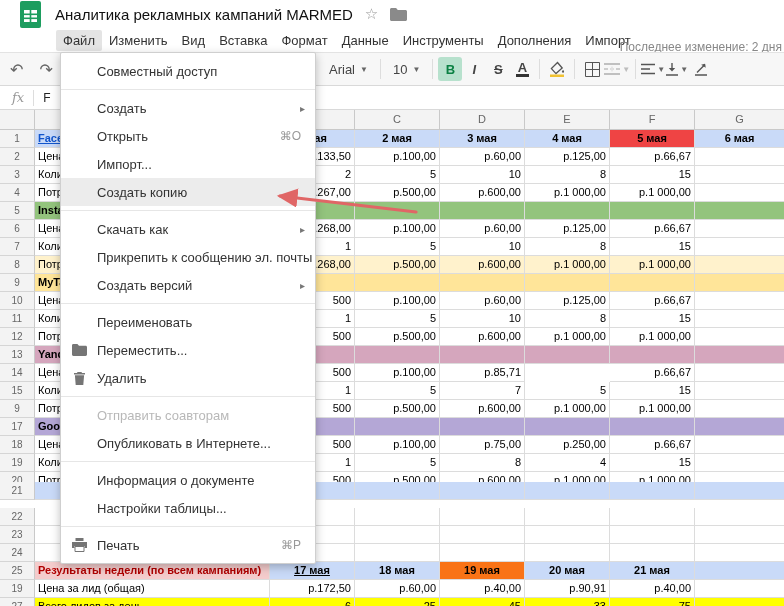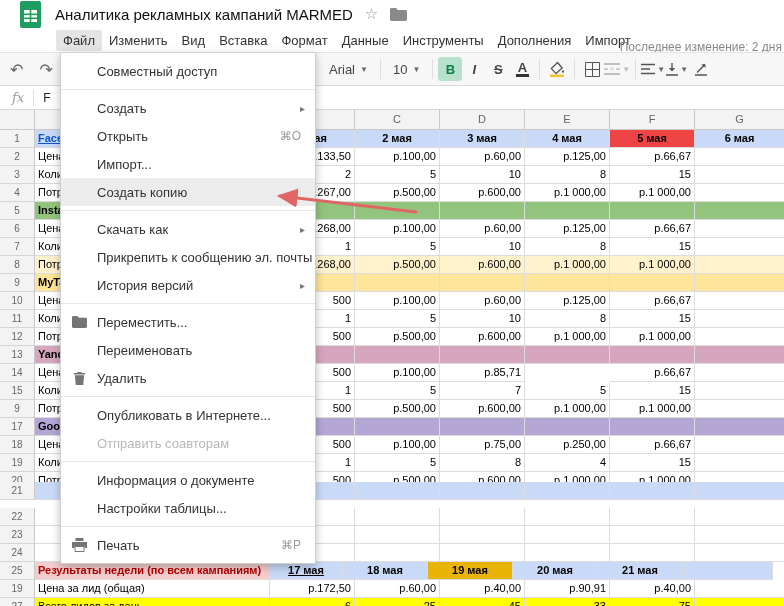--- a/index.html
+++ b/index.html
@@ -315,23 +315,23 @@
       <div class="cell num" style="width: 85px;"></div>
       <div class="cell num" style="width: 85px;"></div>
       <div class="cell num" style="width: 85px;"></div>
       <div class="cell num" style="width: 85px;"></div>
       <div class="cell num" style="width: 85px;"></div>
       <div class="cell num" style="width: 90px;"></div>
     </div>
     <div class="grid-row" style="top: 562px;">
       <div class="cell gutter">25</div>
       <div class="cell lbl alert bold" style="width: 235px; background: rgb(244, 204, 204);">Результаты недели (по всем кампаниям)</div>
-      <div class="cell ctr bold" style="width: 73px; background: rgb(201, 218, 248); text-decoration: underline;">17 мая</div>
+      <div class="cell ctr bold" style="width: 85px; background: rgb(201, 218, 248); text-decoration: underline;">17 мая</div>
       <div class="cell ctr bold" style="width: 85px; background: rgb(201, 218, 248);">18 мая</div>
-      <div class="cell ctr bold" style="width: 85px; background: #eab308;">19 мая</div>
+      <div class="cell ctr bold" style="width: 85px; background: #f97316;">19 мая</div>
       <div class="cell ctr bold" style="width: 85px; background: rgb(201, 218, 248);">20 мая</div>
       <div class="cell ctr bold" style="width: 85px; background: rgb(201, 218, 248);">21 мая</div>
       <div class="cell ctr bold" style="width: 90px; background: rgb(201, 218, 248);"></div>
     </div>
     <div class="grid-row" style="top: 580px;">
       <div class="cell gutter">19</div>
       <div class="cell lbl" style="width: 235px;">Цена за лид (общая)</div>
       <div class="cell num" style="width: 85px;">р.172,50</div>
       <div class="cell num" style="width: 85px;">р.60,00</div>
       <div class="cell num" style="width: 85px;">р.40,00</div>
@@ -497,52 +497,52 @@
       <div class="mi-icon"></div>
       <div class="mi-label">Скачать как</div>
       <div class="mi-arrow">▸</div>
     </div>
     <div class="menu-item">
       <div class="mi-icon"></div>
       <div class="mi-label">Прикрепить к сообщению эл. почты</div>
     </div>
     <div class="menu-item">
       <div class="mi-icon"></div>
-      <div class="mi-label">История версий</div>
+      <div class="mi-label">Создать версий</div>
       <div class="mi-arrow">▸</div>
     </div>
     <div class="menu-divider"></div>
+    <div class="menu-item">
+      <div class="mi-icon"></div>
+      <div class="mi-label">Переименовать</div>
+    </div>
     <div class="menu-item">
       <div class="mi-icon">
         <svg width="15" height="12" viewBox="0 0 15 12">
           <path fill="#757575" d="M0 1.4C0 .6.6 0 1.4 0h4l1.6 1.8h6.6c.8 0 1.4.6 1.4 1.4v7.4c0 .8-.6 1.4-1.4 1.4H1.4C.6 12 0 11.4 0 10.6z"></path>
         </svg>
       </div>
       <div class="mi-label">Переместить...</div>
     </div>
     <div class="menu-item">
-      <div class="mi-icon"></div>
-      <div class="mi-label">Переименовать</div>
-    </div>
-    <div class="menu-item">
       <div class="mi-icon">
         <svg width="11" height="13" viewBox="0 0 11 13">
           <path fill="#757575" d="M3.6 0h3.8l.7.9H11v1.5H0V.9h2.9zM.9 3.3h9.2L9.3 13H1.7z"></path>
         </svg>
       </div>
       <div class="mi-label">Удалить</div>
     </div>
     <div class="menu-divider"></div>
+    <div class="menu-item disabled">
+      <div class="mi-icon"></div>
+      <div class="mi-label">Отправить соавторам</div>
+    </div>
     <div class="menu-item">
       <div class="mi-icon"></div>
       <div class="mi-label">Опубликовать в Интернете...</div>
-    </div>
-    <div class="menu-item disabled">
-      <div class="mi-icon"></div>
-      <div class="mi-label">Отправить соавторам</div>
     </div>
     <div class="menu-divider"></div>
     <div class="menu-item">
       <div class="mi-icon"></div>
       <div class="mi-label">Информация о документе</div>
     </div>
     <div class="menu-item">
       <div class="mi-icon"></div>
       <div class="mi-label">Настройки таблицы...</div>
     </div>

